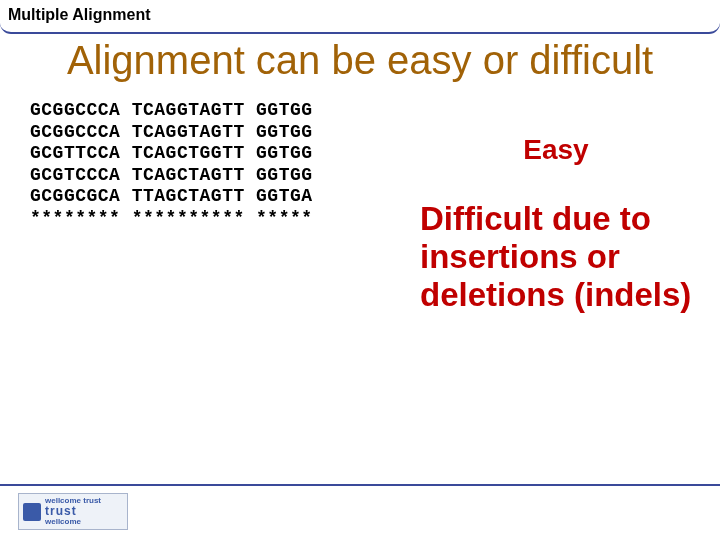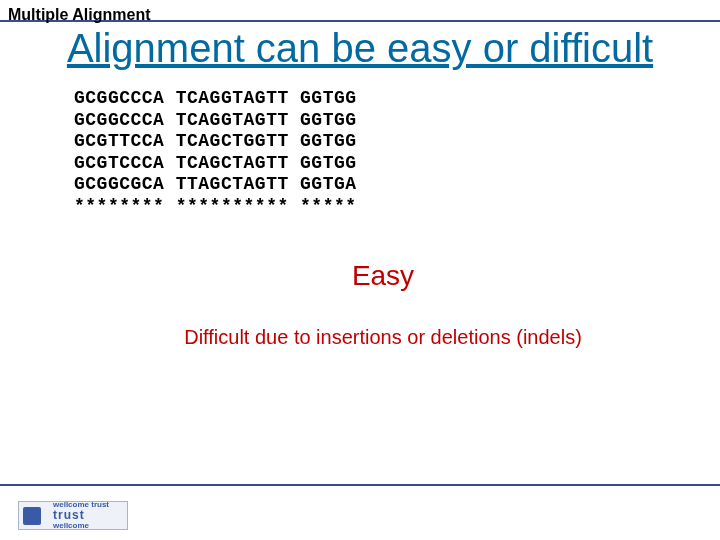--- a/index.html
+++ b/index.html
@@ -5,43 +5,43 @@
   * { margin: 0; padding: 0; box-sizing: border-box; }
   body {
     width: 720px;
     height: 540px;
     background: #ffffff;
     font-family: Arial, Helvetica, sans-serif;
     position: relative;
     overflow: hidden;
   }
   .header-band {
-    height: 22px;
+    height: 34px;
     border-bottom: 2px solid #3a4a9a;
     padding: 6px 8px 0 8px;
+    border-radius: 11px;
   }
   .header-label {
     font-size: 16px;
     font-weight: bold;
     color: #000;
   }
   .title-area {
     text-align: center;
     padding: 4px 20px 14px 20px;
   }
   .title-text {
     font-size: 40px;
     line-height: 1.1;
-    color: #0369a1;
-    text-decoration: underline;
+    color: #a16207;
   }
   .content {
     display: flex;
-    flex-direction: column;
-    padding: 4px 10px 0 74px;
+    flex-direction: row;
+    padding: 4px 10px 0 30px;
   }
   .align-col {
     width: 390px;
   }
   .block {
     font-family: "Courier New", Courier, monospace;
     font-size: 18px;
     font-weight: bold;
     line-height: 1.2;
     white-space: pre;
@@ -52,49 +52,49 @@
   .labels-col {
     flex: 1;
     display: flex;
     flex-direction: column;
     justify-content: space-around;
     align-items: center;
     padding: 10px 18px 10px 0;
   }
   .label-easy {
     font-size: 28px;
-    font-weight: normal;
+    font-weight: bold;
     color: #c00000;
-    margin-top: 32px;
+    margin-top: 24px;
   }
   .label-diff {
-    font-size: 20px;
-    font-weight: normal;
+    font-size: 33px;
+    font-weight: bold;
     color: #c00000;
-    text-align: center;
+    text-align: left;
     line-height: 1.15;
     margin-top: 34px;
   }
   .footer-rule {
     position: absolute;
     left: 0; right: 0;
     bottom: 54px;
     border-top: 2px solid #3a4a9a;
   }
   .footer-logo {
     position: absolute;
     left: 18px;
     bottom: 10px;
     width: 110px;
-    height: 29px;
+    height: 37px;
     border: 1px solid #a8b4cc;
     background: #eef2f8;
     display: flex;
     align-items: center;
-    gap: 12px;
+    gap: 4px;
     padding: 2px 4px;
   }
   .logo-mark {
     width: 18px; height: 18px;
     background: #3a5aa8;
     border-radius: 2px;
   }
   .logo-text {
     font-size: 8px;
     line-height: 1.05;

